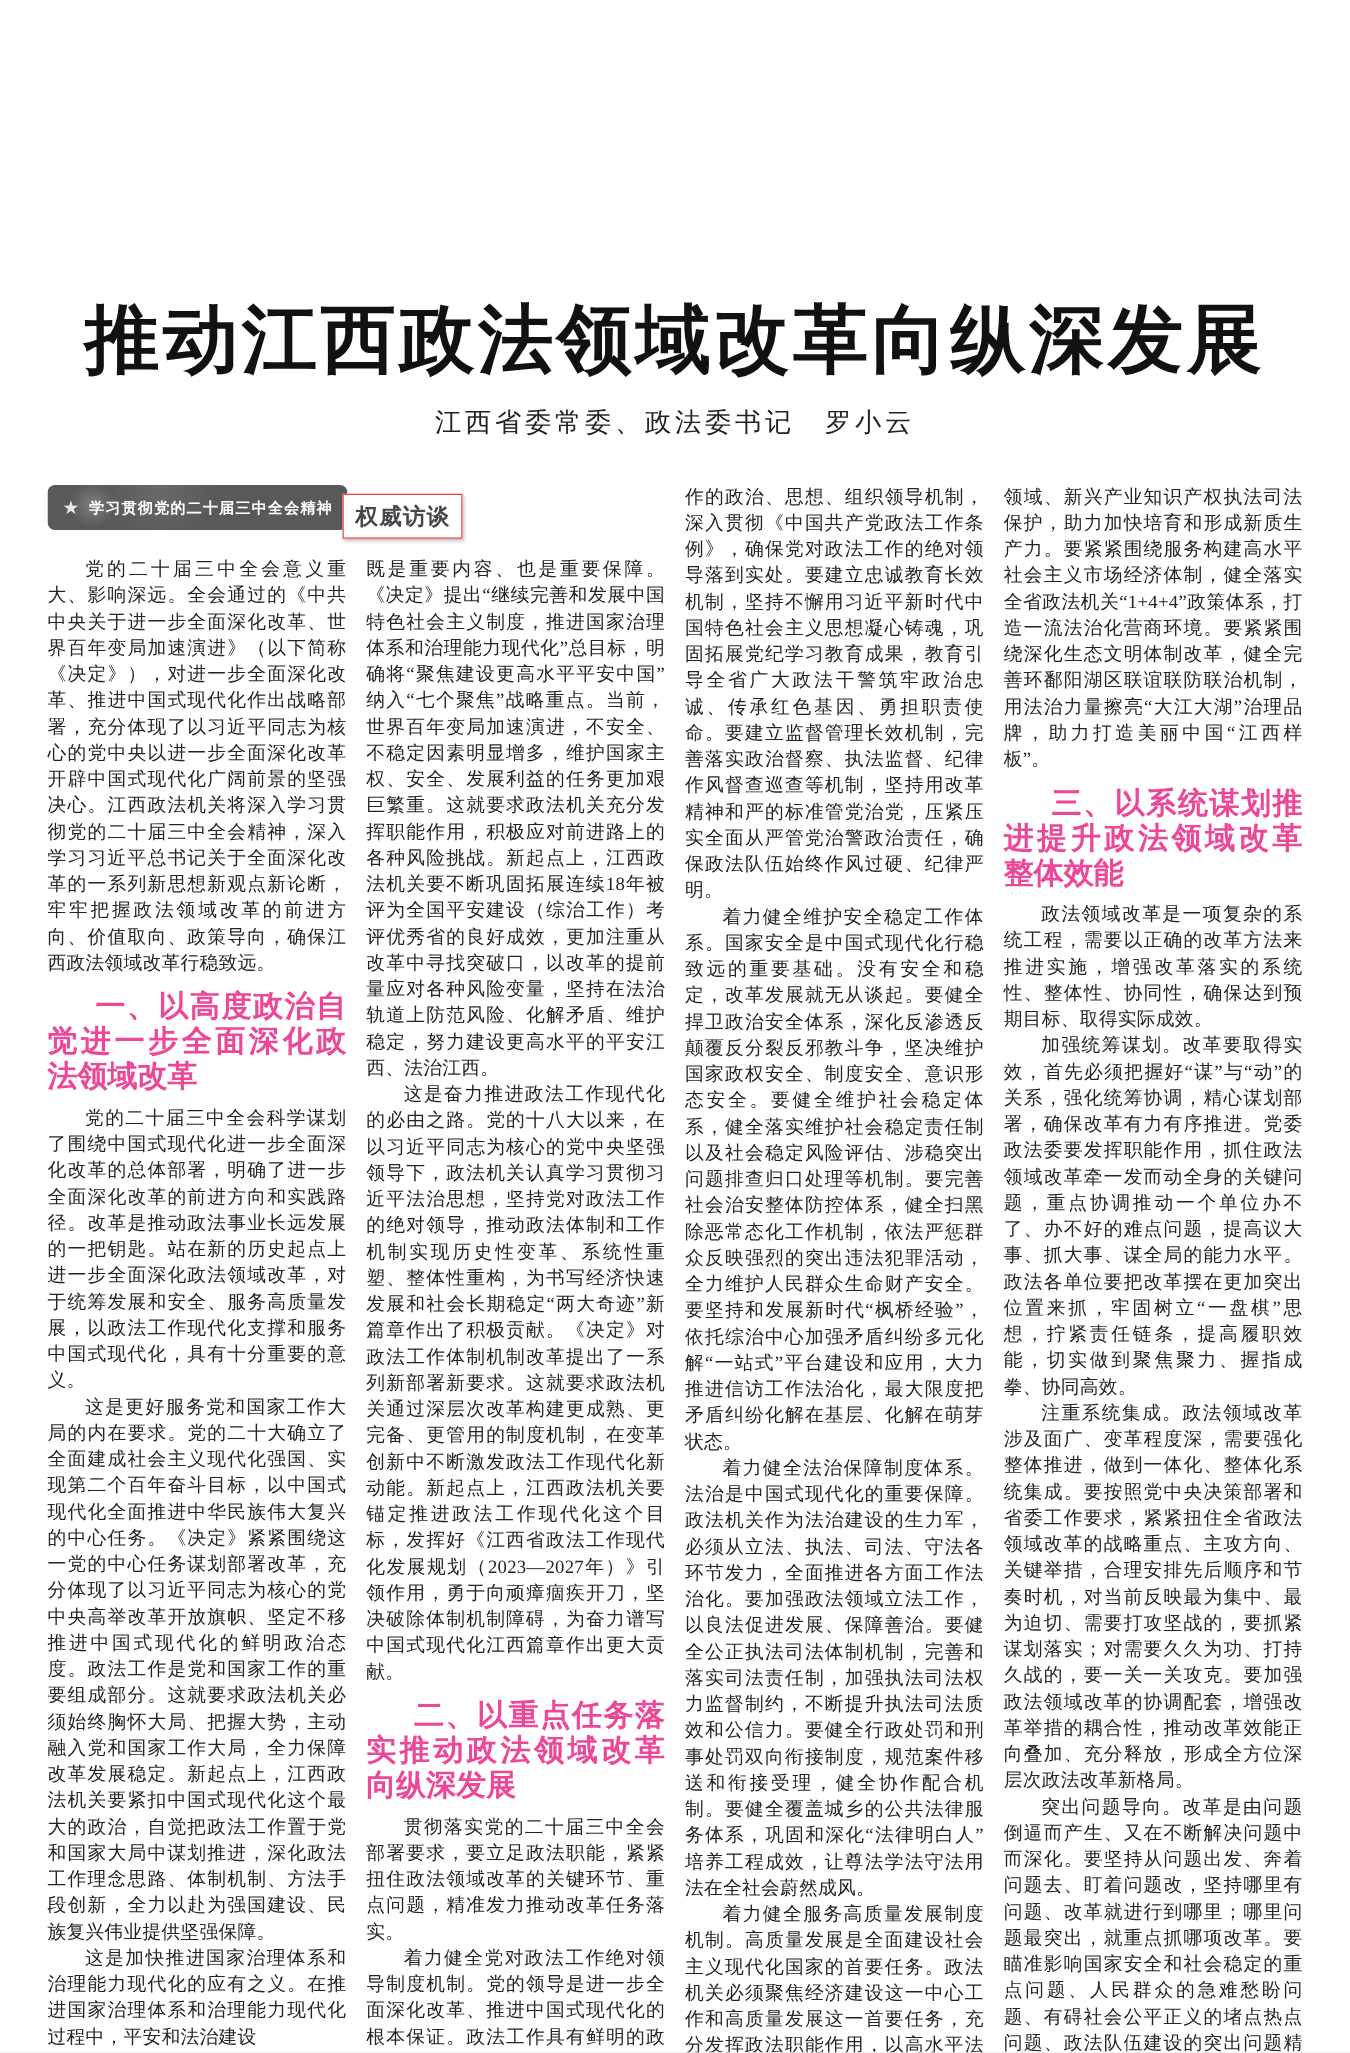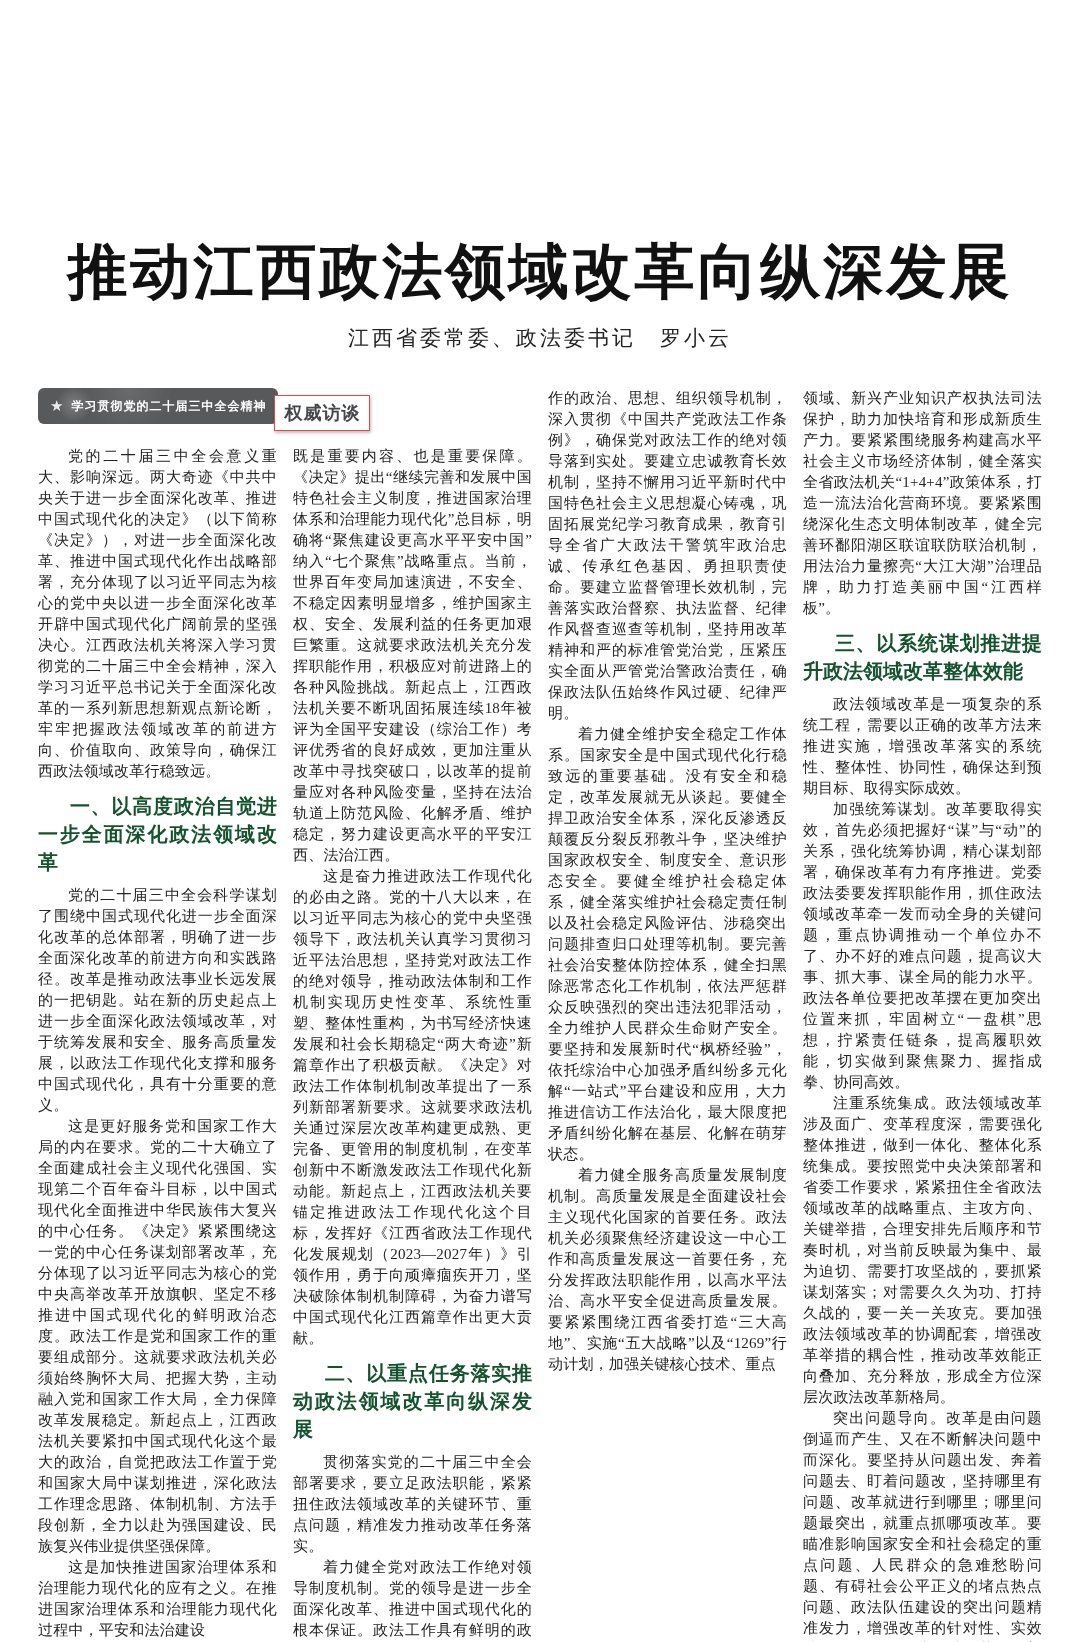--- a/index.html
+++ b/index.html
@@ -53,21 +53,21 @@
     box-shadow:1px 2px 3px rgba(0,0,0,0.25);white-space:nowrap;
   }
   
   .para{
     margin:0;font-size:15px;line-height:21px;text-align:justify;
     text-indent:2em;color:#242424;letter-spacing:0.2px;
   }
   .para.cont{text-indent:0;}
   .col-heading{
     font-family:"Liberation Sans","DejaVu Sans",sans-serif;
-    font-weight:bold;font-size:20px;line-height:28px;color:#14532d;
+    font-weight:bold;font-size:24px;line-height:28px;color:#ec4899;
     margin:10px 0 9px 0;text-indent:1.6em;text-align:justify;
   }
 </style>
 </head>
 <body>
 
 <div class="page">
 
   <div class="masthead">
     <h1 class="title">推动江西政法领域改革向纵深发展</h1>
@@ -79,41 +79,42 @@
     <div class="half half-left">
       <div class="banner-wrap">
         <div class="banner">
           <span class="star">★</span>
           <span class="banner-label">学习贯彻党的二十届三中全会精神</span>
         </div>
         <span class="tag">权威访谈</span>
       </div>
       <div class="cols">
           <div class="col">
-            <p class="para">党的二十届三中全会意义重大、影响深远。两大奇迹《中共中央关于进一步全面深化改革、推进中国式现代化的决定》（以下简称《决定》），对进一步全面深化改革、推进中国式现代化作出战略部署，充分体现了以习近平同志为核心的党中央以进一步全面深化改革开辟中国式现代化广阔前景的坚强决心。江西政法机关将深入学习贯彻党的二十届三中全会精神，深入学习习近平总书记关于全面深化改革的一系列新思想新观点新论断，牢牢把握政法领域改革的前进方向、价值取向、政策导向，确保江西政法领域改革行稳致远。</p>
+            <p class="para">党的二十届三中全会意义重大、影响深远。全会通过的《中共中央关于进一步全面深化改革、世界百年变局加速演进》（以下简称《决定》），对进一步全面深化改革、推进中国式现代化作出战略部署，充分体现了以习近平同志为核心的党中央以进一步全面深化改革开辟中国式现代化广阔前景的坚强决心。江西政法机关将深入学习贯彻党的二十届三中全会精神，深入学习习近平总书记关于全面深化改革的一系列新思想新观点新论断，牢牢把握政法领域改革的前进方向、价值取向、政策导向，确保江西政法领域改革行稳致远。</p>
             <h3 class="col-heading">一、以高度政治自觉进一步全面深化政法领域改革</h3>
             <p class="para">党的二十届三中全会科学谋划了围绕中国式现代化进一步全面深化改革的总体部署，明确了进一步全面深化改革的前进方向和实践路径。改革是推动政法事业长远发展的一把钥匙。站在新的历史起点上进一步全面深化政法领域改革，对于统筹发展和安全、服务高质量发展，以政法工作现代化支撑和服务中国式现代化，具有十分重要的意义。</p>
             <p class="para">这是更好服务党和国家工作大局的内在要求。党的二十大确立了全面建成社会主义现代化强国、实现第二个百年奋斗目标，以中国式现代化全面推进中华民族伟大复兴的中心任务。《决定》紧紧围绕这一党的中心任务谋划部署改革，充分体现了以习近平同志为核心的党中央高举改革开放旗帜、坚定不移推进中国式现代化的鲜明政治态度。政法工作是党和国家工作的重要组成部分。这就要求政法机关必须始终胸怀大局、把握大势，主动融入党和国家工作大局，全力保障改革发展稳定。新起点上，江西政法机关要紧扣中国式现代化这个最大的政治，自觉把政法工作置于党和国家大局中谋划推进，深化政法工作理念思路、体制机制、方法手段创新，全力以赴为强国建设、民族复兴伟业提供坚强保障。</p>
             <p class="para">这是加快推进国家治理体系和治理能力现代化的应有之义。在推进国家治理体系和治理能力现代化过程中，平安和法治建设</p>
           </div>
           <div class="col">
             <p class="para cont">既是重要内容、也是重要保障。《决定》提出“继续完善和发展中国特色社会主义制度，推进国家治理体系和治理能力现代化”总目标，明确将“聚焦建设更高水平平安中国”纳入“七个聚焦”战略重点。当前，世界百年变局加速演进，不安全、不稳定因素明显增多，维护国家主权、安全、发展利益的任务更加艰巨繁重。这就要求政法机关充分发挥职能作用，积极应对前进路上的各种风险挑战。新起点上，江西政法机关要不断巩固拓展连续18年被评为全国平安建设（综治工作）考评优秀省的良好成效，更加注重从改革中寻找突破口，以改革的提前量应对各种风险变量，坚持在法治轨道上防范风险、化解矛盾、维护稳定，努力建设更高水平的平安江西、法治江西。</p>
             <p class="para">这是奋力推进政法工作现代化的必由之路。党的十八大以来，在以习近平同志为核心的党中央坚强领导下，政法机关认真学习贯彻习近平法治思想，坚持党对政法工作的绝对领导，推动政法体制和工作机制实现历史性变革、系统性重塑、整体性重构，为书写经济快速发展和社会长期稳定“两大奇迹”新篇章作出了积极贡献。《决定》对政法工作体制机制改革提出了一系列新部署新要求。这就要求政法机关通过深层次改革构建更成熟、更完备、更管用的制度机制，在变革创新中不断激发政法工作现代化新动能。新起点上，江西政法机关要锚定推进政法工作现代化这个目标，发挥好《江西省政法工作现代化发展规划（2023—2027年）》引领作用，勇于向顽瘴痼疾开刀，坚决破除体制机制障碍，为奋力谱写中国式现代化江西篇章作出更大贡献。</p>
             <h3 class="col-heading">二、以重点任务落实推动政法领域改革向纵深发展</h3>
             <p class="para">贯彻落实党的二十届三中全会部署要求，要立足政法职能，紧紧扭住政法领域改革的关键环节、重点问题，精准发力推动改革任务落实。</p>
             <p class="para">着力健全党对政法工作绝对领导制度机制。党的领导是进一步全面深化改革、推进中国式现代化的根本保证。政法工作具有鲜明的政治属性，必须完善落实党对政法工</p>
           </div>
         </div>
     </div>
 
     <div class="half half-right">
       <div class="cols">
           <div class="col">
             <p class="para cont">作的政治、思想、组织领导机制，深入贯彻《中国共产党政法工作条例》，确保党对政法工作的绝对领导落到实处。要建立忠诚教育长效机制，坚持不懈用习近平新时代中国特色社会主义思想凝心铸魂，巩固拓展党纪学习教育成果，教育引导全省广大政法干警筑牢政治忠诚、传承红色基因、勇担职责使命。要建立监督管理长效机制，完善落实政治督察、执法监督、纪律作风督查巡查等机制，坚持用改革精神和严的标准管党治党，压紧压实全面从严管党治警政治责任，确保政法队伍始终作风过硬、纪律严明。</p>
             <p class="para">着力健全维护安全稳定工作体系。国家安全是中国式现代化行稳致远的重要基础。没有安全和稳定，改革发展就无从谈起。要健全捍卫政治安全体系，深化反渗透反颠覆反分裂反邪教斗争，坚决维护国家政权安全、制度安全、意识形态安全。要健全维护社会稳定体系，健全落实维护社会稳定责任制以及社会稳定风险评估、涉稳突出问题排查归口处理等机制。要完善社会治安整体防控体系，健全扫黑除恶常态化工作机制，依法严惩群众反映强烈的突出违法犯罪活动，全力维护人民群众生命财产安全。要坚持和发展新时代“枫桥经验”，依托综治中心加强矛盾纠纷多元化解“一站式”平台建设和应用，大力推进信访工作法治化，最大限度把矛盾纠纷化解在基层、化解在萌芽状态。</p>
+            <p class="para">着力健全法治保障制度体系。法治是中国式现代化的重要保障。政法机关作为法治建设的生力军，必须从立法、执法、司法、守法各环节发力，全面推进各方面工作法治化。要加强政法领域立法工作，以良法促进发展、保障善治。要健全公正执法司法体制机制，完善和落实司法责任制，加强执法司法权力监督制约，不断提升执法司法质效和公信力。要健全行政处罚和刑事处罚双向衔接制度，规范案件移送和衔接受理，健全协作配合机制。要健全覆盖城乡的公共法律服务体系，巩固和深化“法律明白人”培养工程成效，让尊法学法守法用法在全社会蔚然成风。</p>
             <p class="para">着力健全服务高质量发展制度机制。高质量发展是全面建设社会主义现代化国家的首要任务。政法机关必须聚焦经济建设这一中心工作和高质量发展这一首要任务，充分发挥政法职能作用，以高水平法治、高水平安全促进高质量发展。要紧紧围绕江西省委打造“三大高地”、实施“五大战略”以及“1269”行动计划，加强关键核心技术、重点</p>
           </div>
           <div class="col">
             <p class="para cont">领域、新兴产业知识产权执法司法保护，助力加快培育和形成新质生产力。要紧紧围绕服务构建高水平社会主义市场经济体制，健全落实全省政法机关“1+4+4”政策体系，打造一流法治化营商环境。要紧紧围绕深化生态文明体制改革，健全完善环鄱阳湖区联谊联防联治机制，用法治力量擦亮“大江大湖”治理品牌，助力打造美丽中国“江西样板”。</p>
             <h3 class="col-heading">三、以系统谋划推进提升政法领域改革整体效能</h3>
             <p class="para">政法领域改革是一项复杂的系统工程，需要以正确的改革方法来推进实施，增强改革落实的系统性、整体性、协同性，确保达到预期目标、取得实际成效。</p>
             <p class="para">加强统筹谋划。改革要取得实效，首先必须把握好“谋”与“动”的关系，强化统筹协调，精心谋划部署，确保改革有力有序推进。党委政法委要发挥职能作用，抓住政法领域改革牵一发而动全身的关键问题，重点协调推动一个单位办不了、办不好的难点问题，提高议大事、抓大事、谋全局的能力水平。政法各单位要把改革摆在更加突出位置来抓，牢固树立“一盘棋”思想，拧紧责任链条，提高履职效能，切实做到聚焦聚力、握指成拳、协同高效。</p>
             <p class="para">注重系统集成。政法领域改革涉及面广、变革程度深，需要强化整体推进，做到一体化、整体化系统集成。要按照党中央决策部署和省委工作要求，紧紧扭住全省政法领域改革的战略重点、主攻方向、关键举措，合理安排先后顺序和节奏时机，对当前反映最为集中、最为迫切、需要打攻坚战的，要抓紧谋划落实；对需要久久为功、打持久战的，要一关一关攻克。要加强政法领域改革的协调配套，增强改革举措的耦合性，推动改革效能正向叠加、充分释放，形成全方位深层次政法改革新格局。</p>
             <p class="para">突出问题导向。改革是由问题倒逼而产生、又在不断解决问题中而深化。要坚持从问题出发、奔着问题去、盯着问题改，坚持哪里有问题、改革就进行到哪里；哪里问题最突出，就重点抓哪项改革。要瞄准影响国家安全和社会稳定的重点问题、人民群众的急难愁盼问题、有碍社会公平正义的堵点热点问题、政法队伍建设的突出问题精准发力，增强改革的针对性、实效性，推动江西政法领域改革取得新的更大成效。</p>
           </div>

